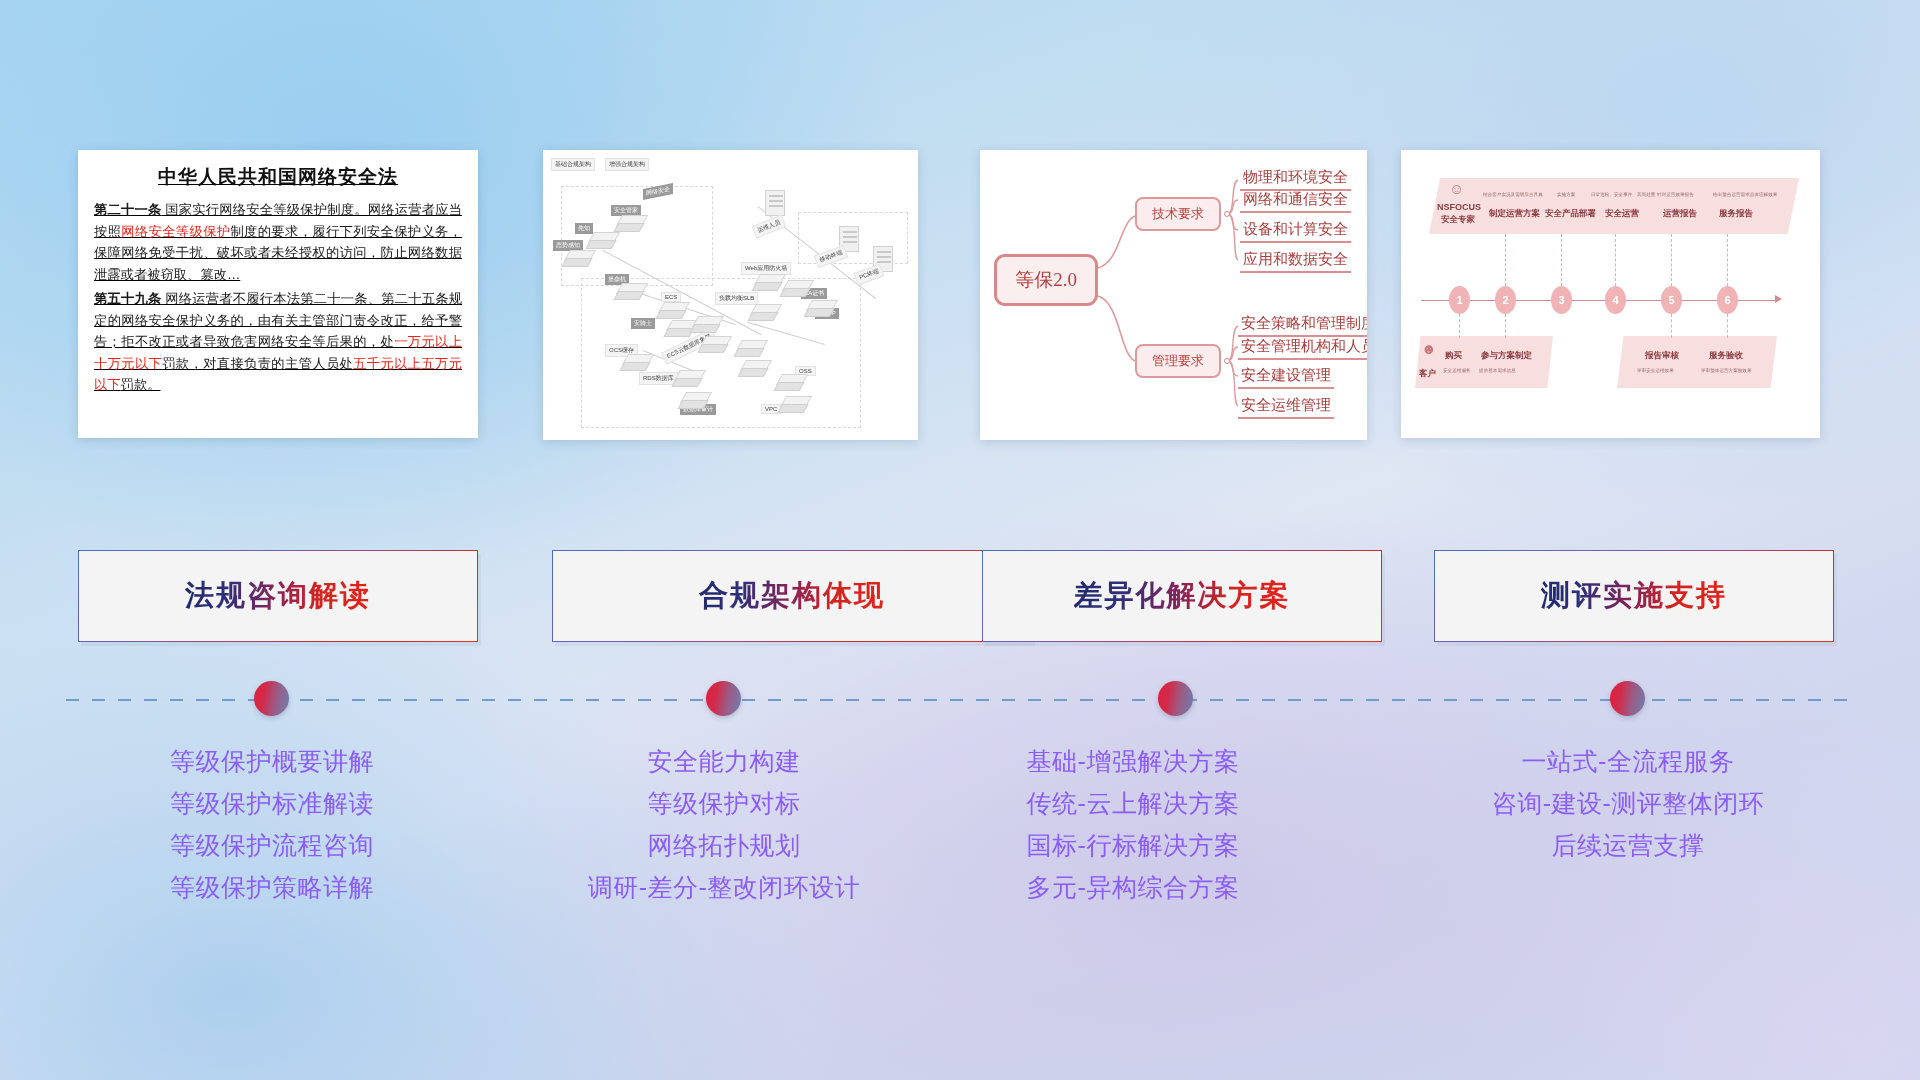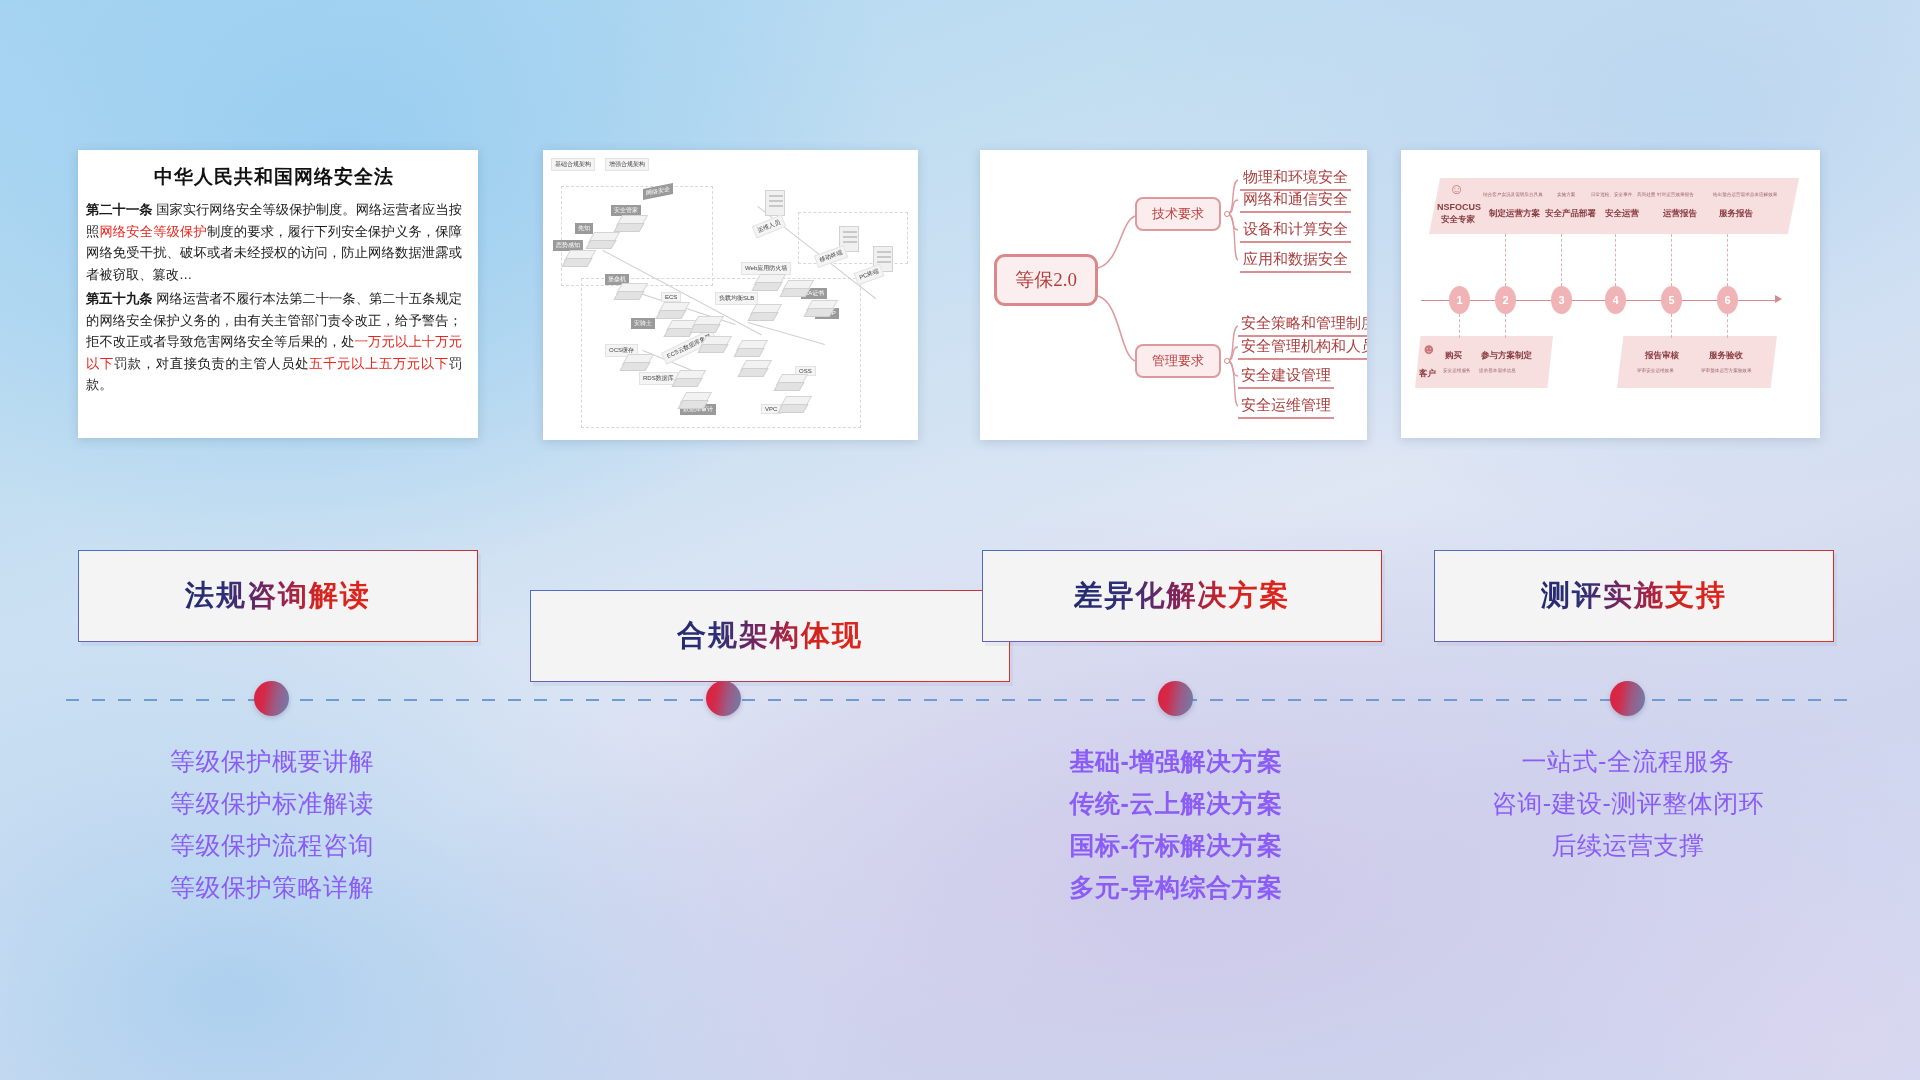--- a/index.html
+++ b/index.html
@@ -23,21 +23,21 @@
     position:absolute; top:0; background:#ffffff;
     box-shadow: 0 2px 10px rgba(40,70,110,0.18);
     overflow:hidden;
   }
   .card.c1 { left:78px;  width:400px; height:288px; }
   .card.c2 { left:543px; width:375px; height:290px; }
   .card.c3 { left:980px; width:387px; height:290px; }
   .card.c4 { left:1401px;width:419px; height:288px; }
 
   
-  .law { padding:14px 16px 8px 8px; }
+  .law { padding:14px 16px 8px 16px;text-decoration:underline; }
   .law-title { text-align:center; font-weight:bold; font-size:19px; color:#111; letter-spacing:1px; margin-bottom:9px;}
   .law-p { font-size:13.3px; line-height:1.62; color:#1a1a1a; text-align:justify; margin-bottom:3px;}
   .law-p b { font-weight:bold; }
   .hl { color:#e8241b; }
 
   
   .arch { position:relative; width:100%; height:100%; background:#fff; }
   .arch .tag { position:absolute; font-size:6px; color:#555; background:#e9e9e9; padding:1px 3px; white-space:nowrap; }
   .arch .tag.dk { background:#9a9a9a; color:#fff; }
   .arch .tag.wt { background:#f4f4f4; color:#444; border:1px solid #e3e3e3;}
@@ -102,41 +102,41 @@
     border:1.5px solid; border-image: linear-gradient(150deg,#4a6fc0 0%, #6f5fb0 35%, #d22a2a 75%, #e23226 100%) 1;
     display:flex; align-items:center; justify-content:center;
     box-shadow: 3px 4px 0 rgba(120,140,180,0.10);
   }
   .pill-txt {
     font-size:29px; font-weight:bold; letter-spacing:2px;
     background: linear-gradient(95deg,#232a6e 0%, #2e2f78 22%, #8b2357 50%, #d3241f 72%, #e0241c 100%);
     -webkit-background-clip:text; background-clip:text; color:transparent;
   }
   .pill.p1 { left:78px;  width:400px; }
-  .pill.p2 { left:530px; width:480px;margin-top:40px; }
+  .pill.p2 { left:552px; width:480px; }
   .pill.p3 { left:982px; width:400px; }
   .pill.p4 { left:1434px;width:400px; }
 
   
   .tl { position:absolute; top:697px; left:0; width:1920px; height:6px; }
   .tl-line {
     position:absolute; left:66px; top:2px; width:1790px; height:2px;
     background: repeating-linear-gradient(to right,#6e9cd0 0 13px, rgba(0,0,0,0) 13px 26px);
   }
   .tl-dot {
     position:absolute; top:-16px; width:35px; height:35px; border-radius:50%;
     background: linear-gradient(100deg,#e01f3c 0%, #d32a4a 30%, #9a5c86 62%, #6f7fae 100%);
     box-shadow:0 2px 5px rgba(60,70,110,0.25);
   }
   .tl-dot.d1{ left:254px;} .tl-dot.d2{ left:706px;} .tl-dot.d3{ left:1158px;} .tl-dot.d4{ left:1610px;}
 
   
   .lists { position:absolute; top:740px; left:0; width:1920px; height:230px; }
   .lcol { position:absolute; top:0; width:400px; text-align:center; }
-  .lcol.l1{ left:72px;} .lcol.l2{ left:524px;} .lcol.l3{ left:976px;font-weight:bold;} .lcol.l4{ left:1428px;}
+  .lcol.l1{ left:72px;} .lcol.l2{ left:524px;} .lcol.l3{ left:933px;} .lcol.l4{ left:1428px;}
   .litem { font-size:25px; color:#8b5cf6; line-height:1.68; letter-spacing:0.5px; white-space:nowrap;}
 </style>
 </head>
 <body>
 
 <div class="stage">
 
   <div class="cards">
 
     <div class="card c1">
@@ -386,20 +386,26 @@
     <div class="tl-dot d4"></div>
   </div>
 
   <div class="lists">
     <div class="lcol l1">
       <div class="litem">等级保护概要讲解</div>
       <div class="litem">等级保护标准解读</div>
       <div class="litem">等级保护流程咨询</div>
       <div class="litem">等级保护策略详解</div>
     </div>
+    <div class="lcol l2">
+      <div class="litem">安全能力构建</div>
+      <div class="litem">等级保护对标</div>
+      <div class="litem">网络拓扑规划</div>
+      <div class="litem">调研-差分-整改闭环设计</div>
+    </div>
     <div class="lcol l3">
       <div class="litem">基础-增强解决方案</div>
       <div class="litem">传统-云上解决方案</div>
       <div class="litem">国标-行标解决方案</div>
       <div class="litem">多元-异构综合方案</div>
     </div>
     <div class="lcol l4">
       <div class="litem">一站式-全流程服务</div>
       <div class="litem">咨询-建设-测评整体闭环</div>
       <div class="litem">后续运营支撑</div>

